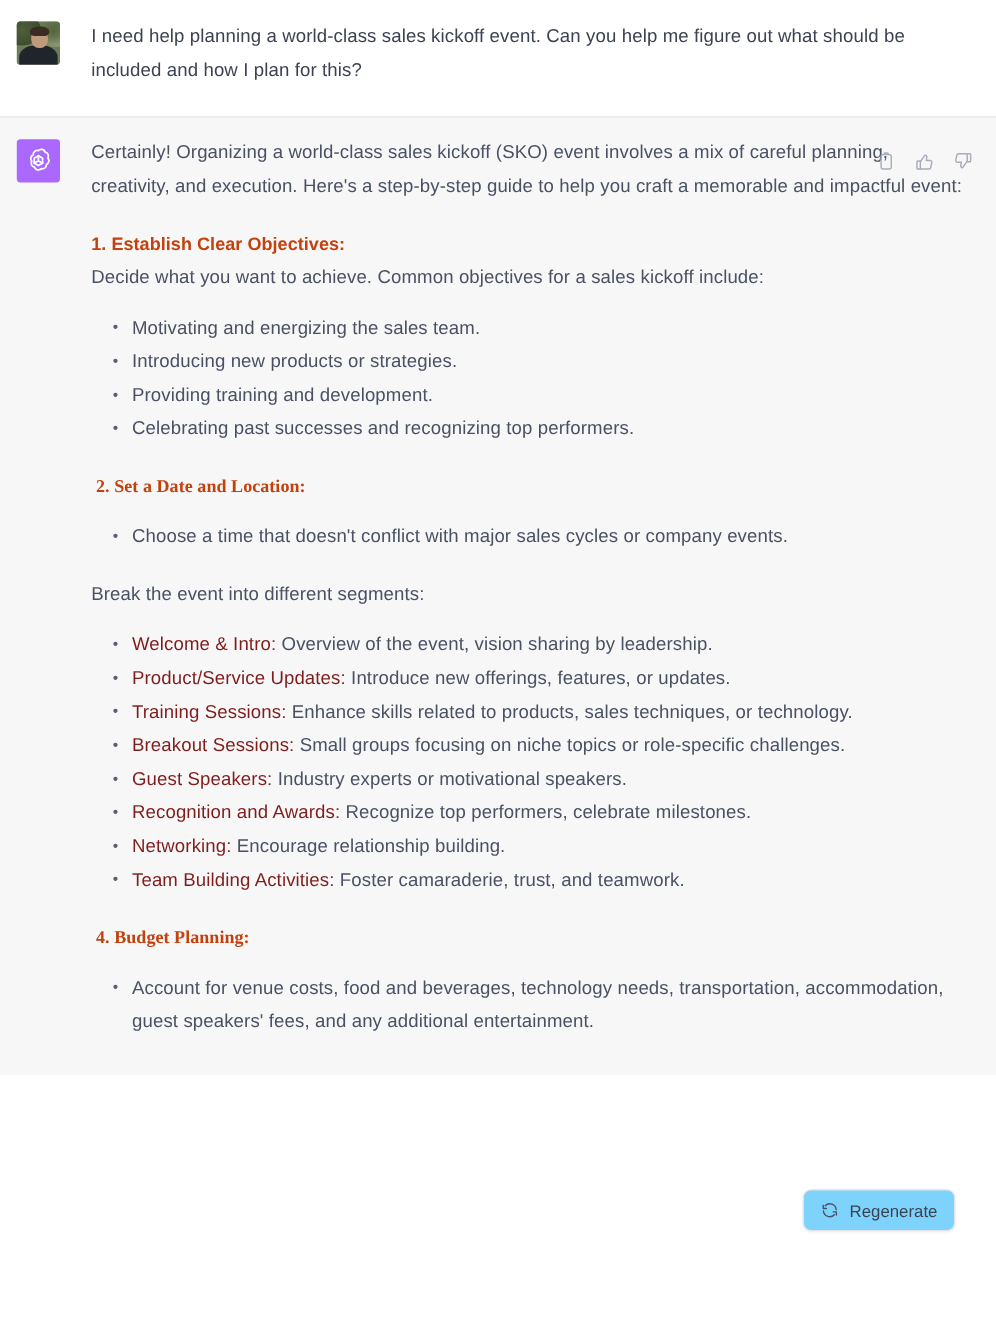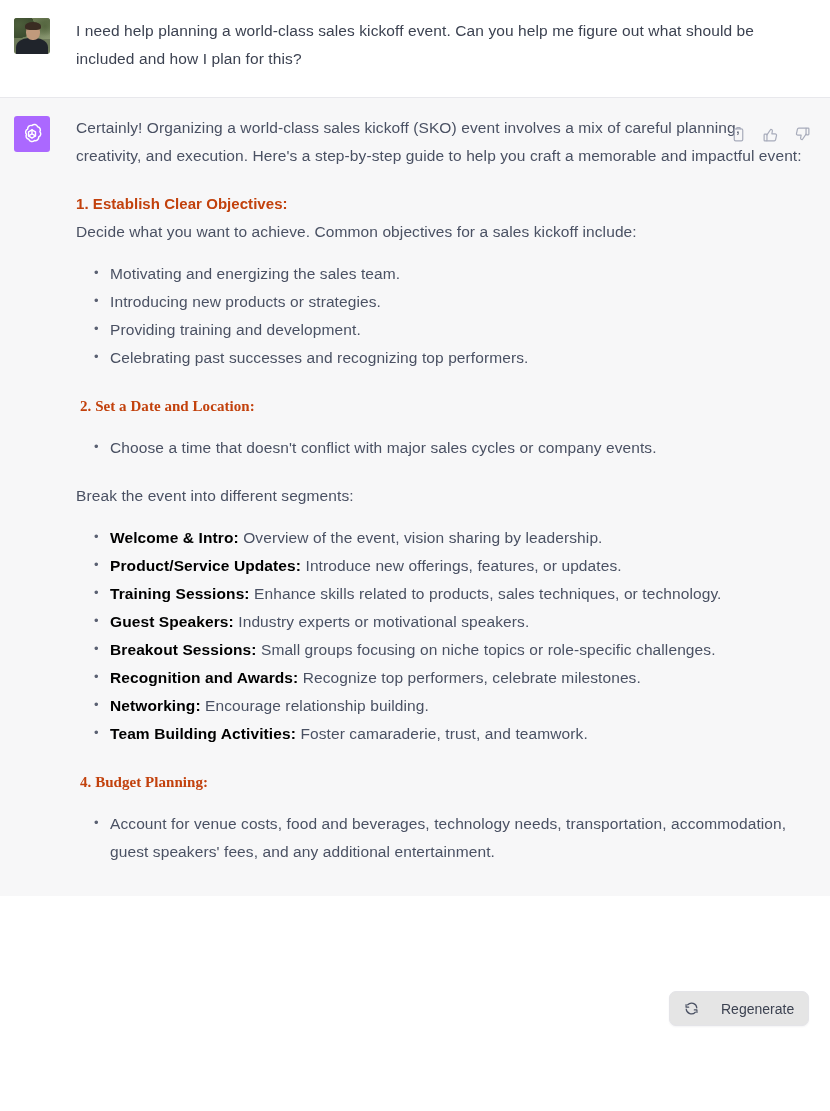--- a/index.html
+++ b/index.html
@@ -125,21 +125,21 @@
   }
   ul.bullets li::before {
     content: "•";
     position: absolute;
     left: 18px;
     top: -1px;
     font-size: 13px;
     color: #5a6072;
     line-height: 28px;
   }
-  ul.bullets li b { color: #000000; font-weight: bold; }
+  ul.bullets li b { color: #7f1d1d; font-weight: normal; }
   ul.tight li { line-height: 28px; }
 
   
   .actions {
     position: absolute;
     right: 18px;
     top: 124px;
     display: flex;
     gap: 12px;
     align-items: center;
@@ -152,24 +152,24 @@
   }
   .act-btn svg { width: 17px; height: 17px; display: block; }
 
   
   .regen {
     position: absolute;
     left: 669px;
     top: 991px;
     display: inline-flex;
     align-items: center;
-    gap: 22px;
+    gap: 9px;
     height: 35px;
     padding: 0 14px;
-    background: #e5e5e5;
+    background: #7dd3fc;
     border: 1px solid #e4e4e8;
     border-radius: 7px;
     box-shadow: 0 1px 2px rgba(16,24,40,0.05);
     font-size: 14px;
     color: #3c4251;
     cursor: pointer;
     white-space: nowrap;
   }
   .regen svg { width: 15px; height: 15px; display: block; flex: 0 0 15px; }
 
@@ -267,22 +267,22 @@
       </ul>
 
       <div class="block-gap"></div>
 
       <p class="para">Break the event into different segments:</p>
       <div class="block-gap-sm"></div>
       <ul class="bullets tight">
         <li><b>Welcome &amp; Intro:</b> <span>Overview of the event, vision sharing by leadership.</span></li>
         <li><b>Product/Service Updates:</b> <span>Introduce new offerings, features, or updates.</span></li>
         <li><b>Training Sessions:</b> <span>Enhance skills related to products, sales techniques, or technology.</span></li>
+        <li><b>Breakout Sessions:</b> <span>Small groups focusing on niche topics or role-specific challenges.</span></li>
         <li><b>Guest Speakers:</b> <span>Industry experts or motivational speakers.</span></li>
-        <li><b>Breakout Sessions:</b> <span>Small groups focusing on niche topics or role-specific challenges.</span></li>
         <li><b>Recognition and Awards:</b> <span>Recognize top performers, celebrate milestones.</span></li>
         <li><b>Networking:</b> <span>Encourage relationship building.</span></li>
         <li><b>Team Building Activities:</b> <span>Foster camaraderie, trust, and teamwork.</span></li>
       </ul>
 
       <div class="block-gap"></div>
 
       <h3 class="section-head indented">4. Budget Planning:</h3>
       <div class="block-gap-sm"></div>
       <ul class="bullets">

